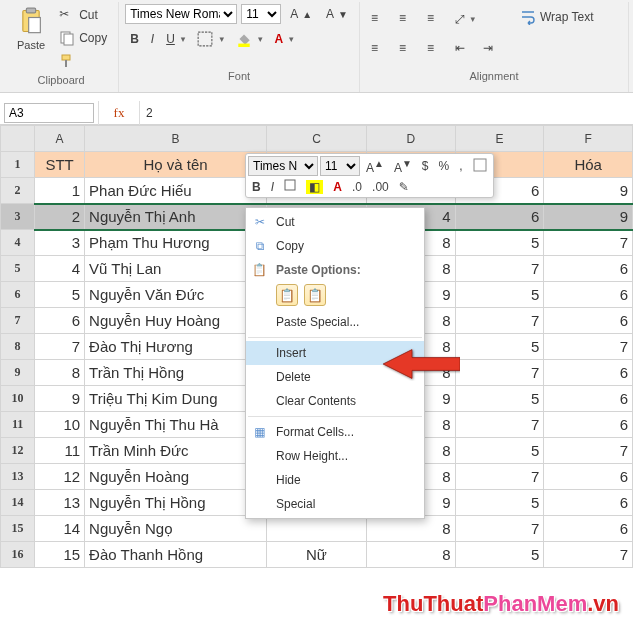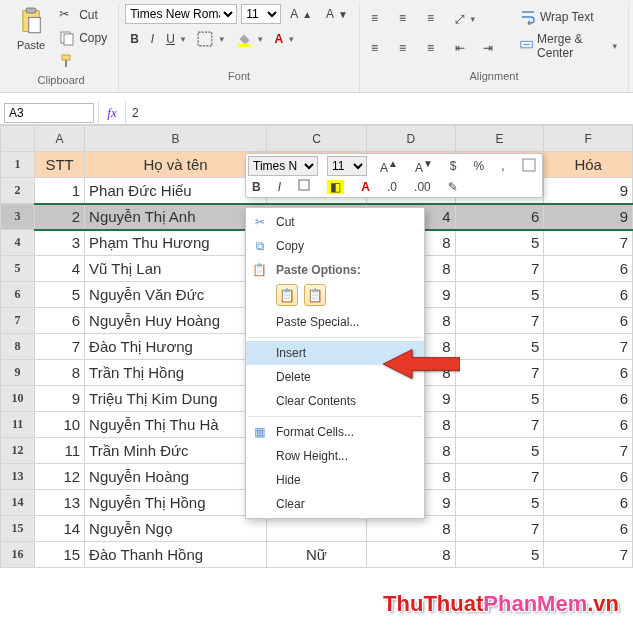--- a/index.html
+++ b/index.html
@@ -18,42 +18,42 @@
 .smallrow { display:flex; flex-direction:column; gap:1px; margin-left:2px; }
 select.fontbox { height:20px; font-size:12px; border:1px solid #bcbcbc; background:#fff; }
 select.sizebox { width:40px; height:20px; font-size:12px; border:1px solid #bcbcbc; background:#fff; }
 .fontrow { display:flex; gap:4px; align-items:center; }
 .btnrow { display:flex; gap:2px; margin-top:4px; }
 .dd-caret::after { content:"▾"; font-size:9px; margin-left:2px; color:#666; }
 
 
 .fxbar { display:flex; align-items:center; height:24px; border-bottom:1px solid #d4d4d4; background:#fff; margin-top:8px; }
 .namebox { width:90px; border:1px solid #bcbcbc; height:20px; font-size:12px; padding:4px 4px; margin:0 4px; }
-.fxlabel { font-style:italic; font-family:"Cambria Math",serif; font-size:13px; color:#6d28d9; width:28px; text-align:center; border-left:1px solid #ddd; border-right:1px solid #ddd; height:24px; line-height:24px; }
+.fxlabel { font-family:"Cambria Math",serif; font-size:13px; color:#c2410c; width:42px; text-align:center; border-left:1px solid #ddd; border-right:1px solid #ddd; height:24px; line-height:24px; }
 .formula { flex:1; padding:0 6px; font-size:12px; color:#333; }
 
 
 .gridwrap { position:relative; }
 table.sheet { border-collapse:collapse; table-layout:fixed; width:100%; font-family:"Times New Roman",serif; font-size:15px; }
 .sheet th, .sheet td { border:1px solid #d4d4d4; height:26px; padding:0 4px; overflow:hidden; white-space:nowrap; }
 .sheet thead th { background:#e6e6e6; font-weight:normal; font-family:"Segoe UI"; font-size:12px; color:#444; text-align:center; position:relative; }
 .sheet .rowhdr { background:#e6e6e6; font-family:"Segoe UI"; font-size:12px; color:#444; text-align:center; width:30px; }
 .sheet .corner { background:#e6e6e6; }
 .col-A{width:44px}.col-B{width:160px}.col-C{width:88px}.col-D{width:78px}.col-E{width:78px}.col-F{width:78px}
 .hdr1 { background:#fcd5b4 !important; text-align:center; font-weight:normal;margin-left:20px; }
 .num { text-align:right; }
 .ctr { text-align:center; }
 .sel-row td, .sel-row th.rowhdr { background:#c6c6c6; }
 .sel-row td { border-top:2px solid #217346; border-bottom:2px solid #217346; }
 .sel-row th.rowhdr { background:#c6c6c6; }
 .sheet thead th .col-letter { display:block; }
 
 
 .minitb { position:absolute; background:#fff; border:1px solid #c6c6c6; box-shadow:2px 2px 6px rgba(0,0,0,.2); padding:2px; font-family:"Segoe UI"; font-size:12px; border-radius:3px; }
-.minitb .row { display:flex; align-items:center; gap:9px; }
+.minitb .row { display:flex; align-items:center; gap:2px; }
 .minitb select { height:20px; border:1px solid #bcbcbc; font-size:12px; }
 .minitb .mbtn { padding:1px 4px; cursor:pointer; color:#444; }
 
 
 .ctxmenu { position:absolute; width:180px; background:#fff; border:1px solid #c6c6c6; box-shadow:2px 3px 8px rgba(0,0,0,.25); padding:2px 0; font-family:"Segoe UI"; font-size:12px; }
 .ctxmenu .mi { display:flex; align-items:center; height:24px; padding:0 10px 0 30px; position:relative; cursor:default; color:#333; }
 .ctxmenu .mi .mi-icon { position:absolute; left:6px; width:16px; height:16px; display:flex; align-items:center; justify-content:center; color:#5b8fce; }
 .ctxmenu .mi.hover { background:#cde6f7; }
 .ctxmenu .mi.hdr { color:#666; font-weight:bold; pointer-events:none; }
 .ctxmenu .po-icons { display:flex; gap:6px; padding:2px 0 4px 30px; }
@@ -187,27 +187,20 @@
             </span>
         </div>
       </div>
       <div class="sep-v"></div>
       <div class="smallrow" style="margin-top:2px">
         <div class="rbtn">
           <span class="icon"><svg viewBox="0 0 16 16">
                 <path d="M2 3h12M2 8h9a3 3 0 010 6h-3m0 0l2-2m-2 2l2 2" stroke="#4a86c5" fill="none" stroke-width="1.4"></path>
               </svg></span>
           <span>Wrap Text</span>
-        </div>
-        <div class="rbtn dd-caret">
-          <span class="icon"><svg viewBox="0 0 16 16">
-                <rect x="1" y="4" width="14" height="8" fill="none" stroke="#4a86c5"></rect>
-                <path d="M4 8h8" stroke="#4a86c5"></path>
-              </svg></span>
-          <span>Merge &amp; Center</span>
         </div>
       </div>
     </div>
     <div class="rgroup-label">Alignment</div>
   </div>
 </div>
 
 <div class="fxbar">
   <input class="namebox" value="A3" style="">
   <span class="fxlabel">fx</span>
@@ -458,21 +451,21 @@
         <span class="mi-icon">▦</span>
         <span>Format Cells...</span>
       </div>
   <div class="mi">
         <span>Row Height...</span>
       </div>
   <div class="mi">
         <span>Hide</span>
       </div>
   <div class="mi">
-        <span>Clear</span>
+        <span>Special</span>
       </div>
 </div>
 
 <div class="arrow" style="left:380px; top:222px;">
   <svg viewBox="0 0 100 40">
         <defs>
           <filter id="ds">
             <feDropShadow dx="1" dy="1" stdDeviation="1" flood-opacity=".5"></feDropShadow>
           </filter>
         </defs>

